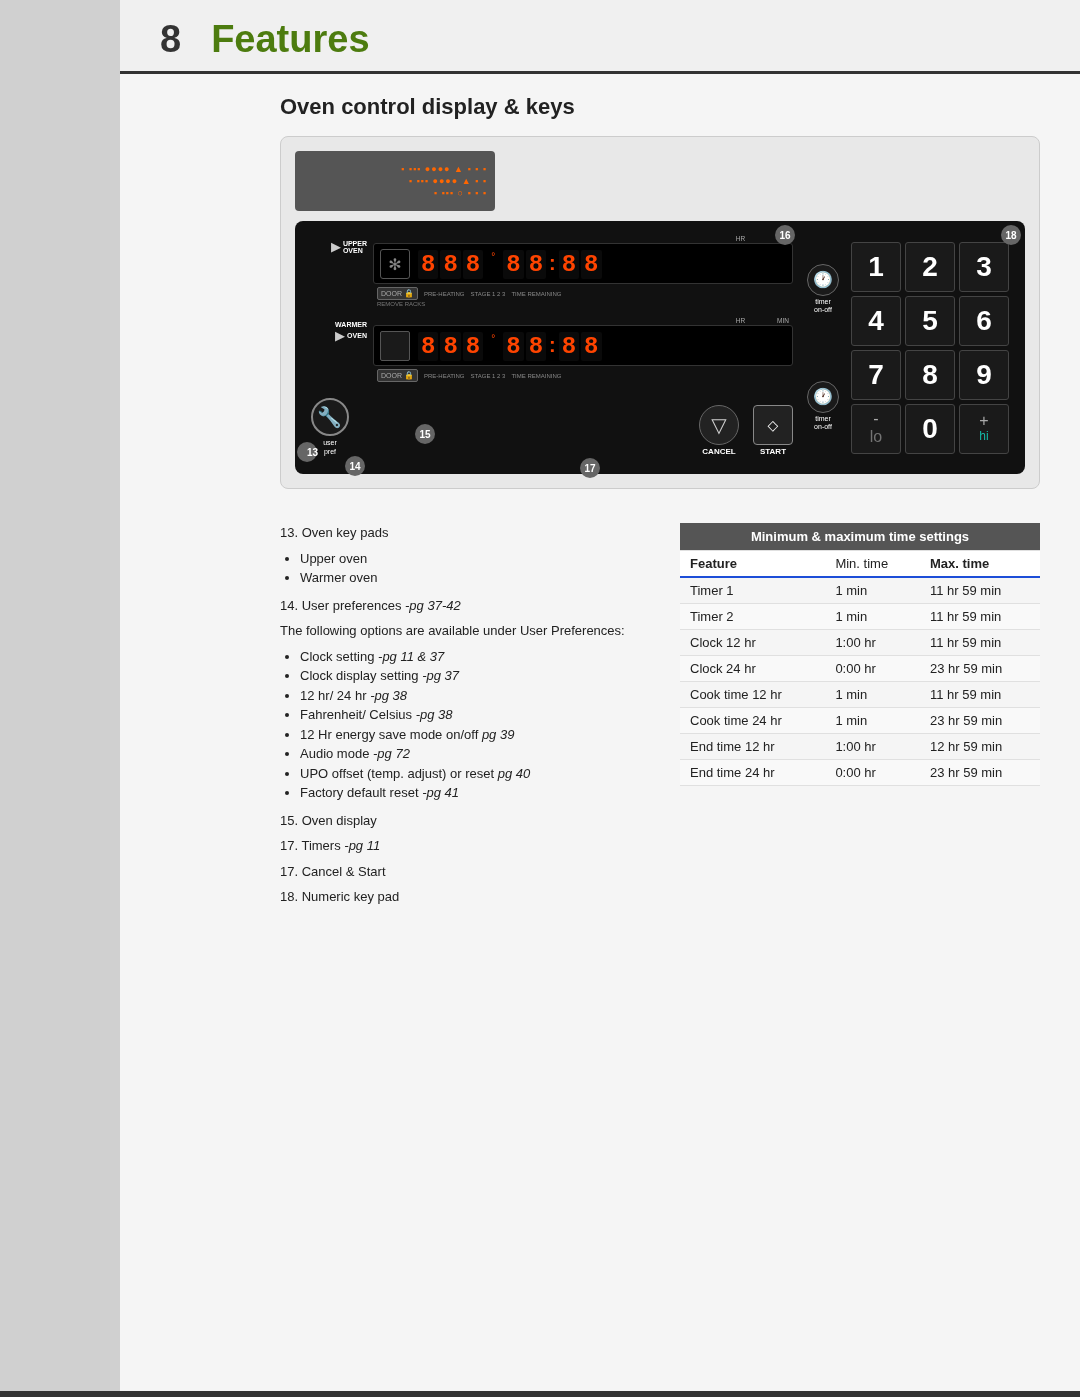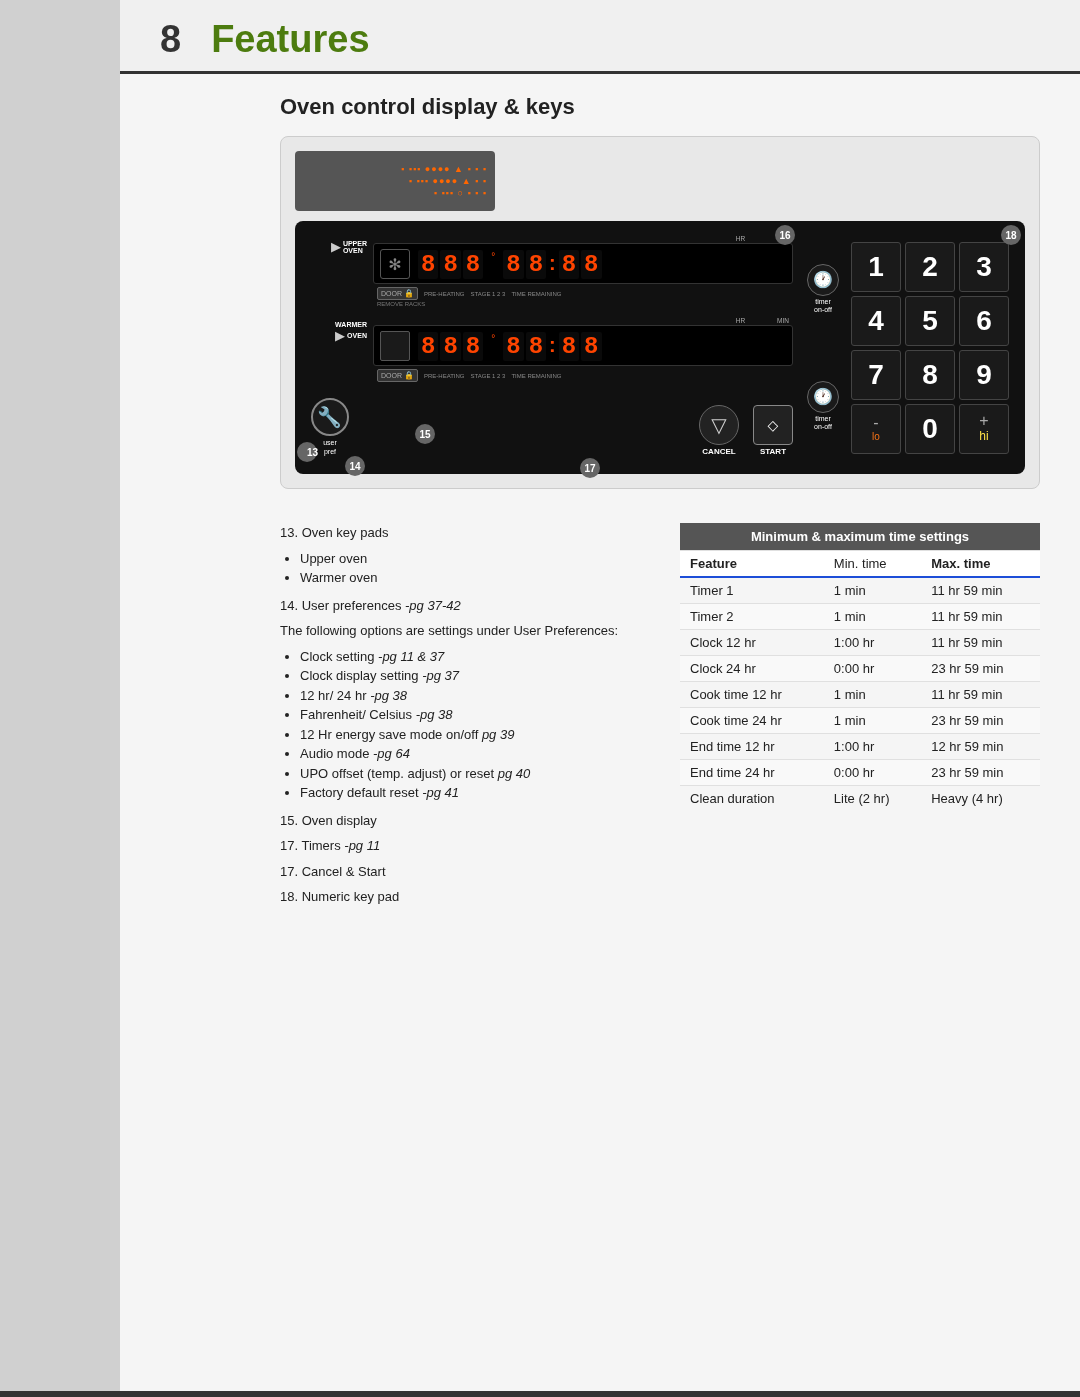--- a/index.html
+++ b/index.html
@@ -453,26 +453,26 @@
                 <div style="width:50px; height:50px; background:#1a1a1a; border:1px solid #444; border-radius:3px; display:flex; align-items:center; justify-content:center; color:#fff; font-size:28px; font-weight:bold; cursor:pointer;">4</div>
                 <div style="width:50px; height:50px; background:#1a1a1a; border:1px solid #444; border-radius:3px; display:flex; align-items:center; justify-content:center; color:#fff; font-size:28px; font-weight:bold; cursor:pointer;">5</div>
                 <div style="width:50px; height:50px; background:#1a1a1a; border:1px solid #444; border-radius:3px; display:flex; align-items:center; justify-content:center; color:#fff; font-size:28px; font-weight:bold; cursor:pointer;">6</div>
 
                 <div style="width:50px; height:50px; background:#1a1a1a; border:1px solid #444; border-radius:3px; display:flex; align-items:center; justify-content:center; color:#fff; font-size:28px; font-weight:bold; cursor:pointer;">7</div>
                 <div style="width:50px; height:50px; background:#1a1a1a; border:1px solid #444; border-radius:3px; display:flex; align-items:center; justify-content:center; color:#fff; font-size:28px; font-weight:bold; cursor:pointer;">8</div>
                 <div style="width:50px; height:50px; background:#1a1a1a; border:1px solid #444; border-radius:3px; display:flex; align-items:center; justify-content:center; color:#fff; font-size:28px; font-weight:bold; cursor:pointer;">9</div>
 
                 <div style="width:50px; height:50px; background:#1a1a1a; border:1px solid #444; border-radius:3px; display:flex; flex-direction:column; align-items:center; justify-content:center; cursor:pointer;">
                   <span style="color:#aaa; font-size:16px; line-height:1;">-</span>
-                  <span style="color:#f97316; font-size:10px; line-height:1.2;">lo</span>
+                  <span style="color:#737373; font-size:16px; line-height:1.2;">lo</span>
                 </div>
                 <div style="width:50px; height:50px; background:#1a1a1a; border:1px solid #444; border-radius:3px; display:flex; align-items:center; justify-content:center; color:#fff; font-size:28px; font-weight:bold; cursor:pointer;">0</div>
                 <div style="width:50px; height:50px; background:#1a1a1a; border:1px solid #444; border-radius:3px; display:flex; flex-direction:column; align-items:center; justify-content:center; cursor:pointer;">
                   <span style="color:#aaa; font-size:16px; line-height:1;">+</span>
-                  <span style="color:#fde047; font-size:12px; line-height:1.2;">hi</span>
+                  <span style="color:#14b8a6; font-size:12px; line-height:1.2;">hi</span>
                 </div>
               </div>
             </div>
           </div>
 
           <div class="oven-badge-13">13</div>
           <div class="oven-badge-15">15</div>
           <div class="oven-badge-14">14</div>
           <div class="oven-badge-16">16</div>
           <div class="oven-badge-17">17</div>
@@ -487,39 +487,39 @@
             <span>13. Oven key pads</span>
           </p>
           <ul class="bullet-list">
             <li>Upper oven</li>
             <li>Warmer oven</li>
           </ul>
 
           <p class="note-item">
             <span>14. User preferences</span> <span class="italic">-pg 37-42</span>
           </p>
-          <p class="note-item">The following options are settings under User Preferences:</p>
+          <p class="note-item">The following options are available under User Preferences:</p>
           <ul class="bullet-list">
             <li>
               <span>Clock setting</span> <span class="italic">-pg 11 &amp; 37</span>
             </li>
             <li>
               <span>Clock display setting</span> <span class="italic">-pg 37</span>
             </li>
             <li>
               <span>12 hr/ 24 hr</span> <span class="italic">-pg 38</span>
             </li>
             <li>
               <span>Fahrenheit/ Celsius</span> <span class="italic">-pg 38</span>
             </li>
             <li>
               <span>12 Hr energy save mode on/off</span> <span class="italic">pg 39</span>
             </li>
             <li>
-              <span>Audio mode</span> <span class="italic">-pg 64</span>
+              <span>Audio mode</span> <span class="italic">-pg 72</span>
             </li>
             <li>
               <span>UPO offset (temp. adjust) or reset</span> <span class="italic">pg 40</span>
             </li>
             <li>
               <span>Factory default reset</span> <span class="italic">-pg 41</span>
             </li>
           </ul>
 
           <p class="note-item">15. Oven display</p>
@@ -574,25 +574,20 @@
             <tr>
               <td>End time 12 hr</td>
               <td>1:00 hr</td>
               <td>12 hr 59 min</td>
             </tr>
             <tr>
               <td>End time 24 hr</td>
               <td>0:00 hr</td>
               <td>23 hr 59 min</td>
             </tr>
-            <tr class="last-row">
-              <td>Clean duration</td>
-              <td>Lite (2 hr)</td>
-              <td>Heavy (4 hr)</td>
-            </tr>
           </tbody>
             </table>
         </div>
       </div>
     </div>
 
     <div style="height:6px; background:#333; margin-top:auto; position:absolute; bottom:0; left:0; right:0;"></div>
   </div>
 </div>
 

